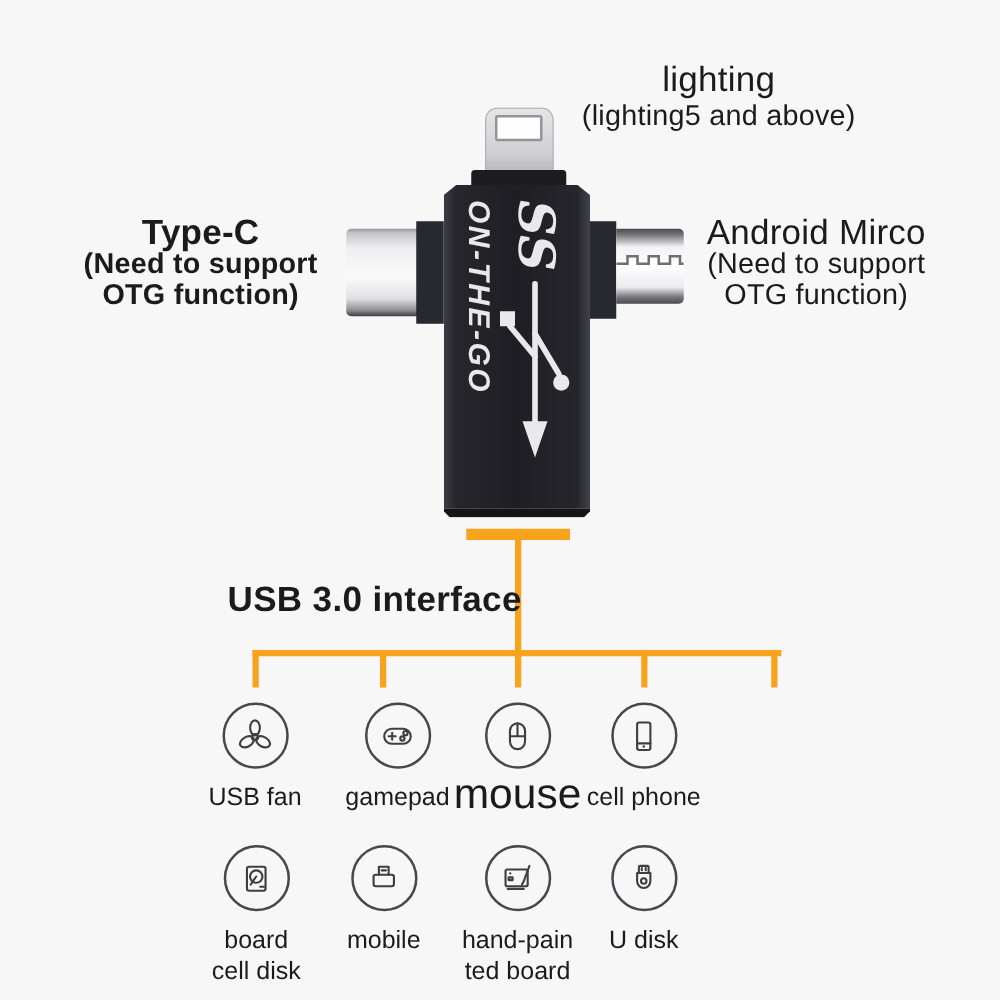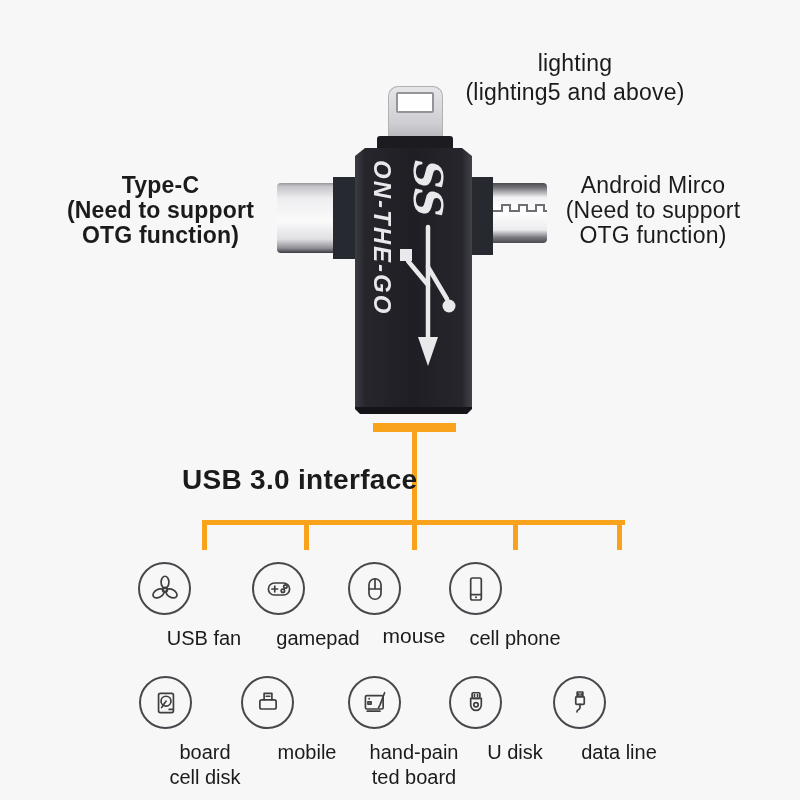--- a/index.html
+++ b/index.html
@@ -8,21 +8,21 @@
   }
   *{margin:0;padding:0;box-sizing:border-box;}
   html,body{background:#fff;}
   #canvas{
     position:relative;width:800px;height:800px;background:var(--bg);
     font-family:"Liberation Sans",sans-serif;color:var(--text);overflow:hidden;
   }
   .abs{position:absolute;}
   
   .anno{text-align:center;font-weight:500;line-height:25px;font-size:23px;letter-spacing:.2px;}
-  .anno .t1{font-size:23px;}
+  .anno .t1{font-size:28px;}
   #anno-lighting{left:430px;top:49px;width:290px;line-height:29px;}
   #anno-typec{left:38px;top:173px;width:245px;font-weight:bold;}
   #anno-micro{left:528px;top:173px;width:250px;}
   
   .lightning{
     left:388px;top:86px;width:55px;height:53px;border-radius:10px 10px 2px 2px;
     background:linear-gradient(180deg,#e6e6e9,#cfcfd3 70%,#b6b6bb);
     box-shadow:inset 0 0 0 1px #b0b0b5;
   }
   .lightning-window{
@@ -58,28 +58,28 @@
   .logo-name{font-style:italic;font-weight:700;font-size:24px;letter-spacing:2px;margin-top:0px;}
   
   .o{background:var(--accent);}
   #bar{left:373px;top:423px;width:83px;height:9px;}
   #stem{left:412px;top:432px;width:5px;height:90px;}
   #hline{left:202px;top:520px;width:423px;height:5px;}
   .stub{top:520px;width:5px;height:30px;}
   
   #iface{left:182px;top:464px;font-size:28px;font-weight:600;letter-spacing:.3px;text-align:right;}
   
-  .col{position:absolute;width:132px;display:flex;flex-direction:column;}
+  .col{position:absolute;width:132px;display:flex;flex-direction:column;align-items:center;}
   .icon-circle{
     width:53px;height:53px;border:2.5px solid #48484c;border-radius:50%;
     display:flex;align-items:center;justify-content:center;color:var(--stroke);
   }
   .icon-circle svg{display:block;}
   .dev-label{margin-top:11px;font-size:20px;font-weight:500;line-height:25px;text-align:center;white-space:nowrap;}
-  .dev-label.big{font-size:21px;margin-top:8px;}
+  .dev-label.big{font-size:34px;margin-top:8px;}
   svg .fill{fill:currentColor;stroke:none;}
 </style>
 </head>
 <body>
 
 <div id="canvas">
 
   <div class="abs anno" id="anno-lighting">
     <div class="t1">lighting</div>
     <div>(lighting5 and above)</div>
@@ -235,27 +235,14 @@
         <path d="M21.8 12 V14.5 M26.2 12 V14.5"></path>
         <path d="M16.5 17.5 H31.5 V26.5 C31.5 31 28.2 34.5 24 34.5 C19.8 34.5 16.5 31 16.5 26.5 Z"></path>
         <circle cx="24" cy="26.5" r="3.1"></circle>
       </svg>
     </div>
     <div class="dev-label">
       <div>U disk</div>
     </div>
   </div>
 
-  <div class="col" style="left:553px;top:676px">
-    <div class="icon-circle">
-      <svg width="34" height="34" viewBox="0 0 48 48" fill="none" stroke="currentColor" stroke-width="2.4" stroke-linecap="round" stroke-linejoin="round">
-        <rect x="20" y="8.5" width="8" height="6.5"></rect>
-        <path d="M22.4 11 V12.6 M25.6 11 V12.6"></path>
-        <rect x="18" y="15" width="12" height="11" rx="1.5"></rect>
-        <path d="M24 26 V30.5 C24 34.5 19 32.5 19.8 36.5"></path>
-      </svg>
-    </div>
-    <div class="dev-label">
-      <div>data line</div>
-    </div>
-  </div>
 
 </div>
 
 </body></html>

